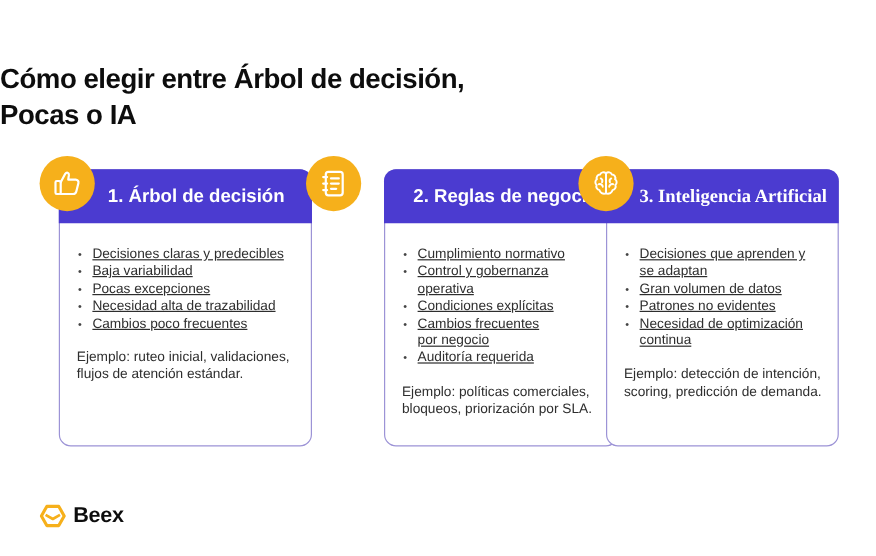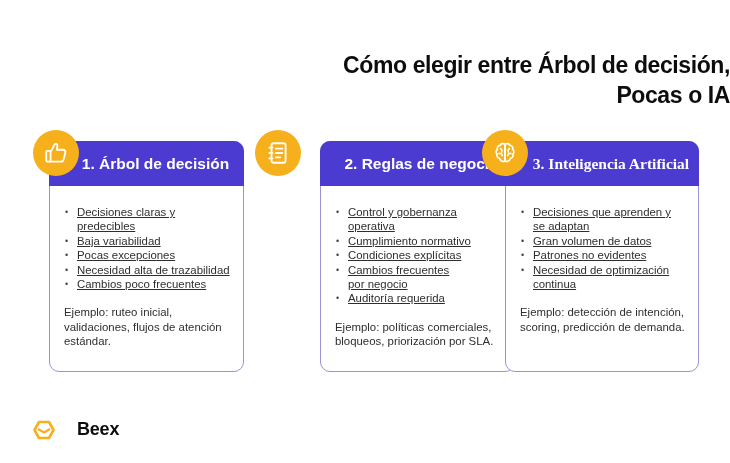--- a/index.html
+++ b/index.html
@@ -1,21 +1,21 @@
 <!DOCTYPE html>
 <html><head>
 <meta charset="utf-8">
 <style>
   * { box-sizing: border-box; margin: 0; padding: 0; }
   html, body { width: 730px; height: 463px; background: #ffffff; overflow: hidden; }
   body { position: relative; font-family: "Liberation Sans", "DejaVu Sans", sans-serif; color: #222; }
 
   .title {
     position: absolute; left: 0; top: 50px; width: 730px;
-    text-align: right; font-family: "Liberation Sans", sans-serif;
+    text-align: left; font-family: "Liberation Sans", sans-serif;
     font-weight: bold; font-size: 23px; line-height: 30px; color: #0d0d0d;
     letter-spacing: -0.4px;
   }
   .title span { display: block; }
 
   .card {
     position: absolute; top: 141px; height: 231px;
     border: 1px solid #9c93d6; border-radius: 10px; background: #fff;
   }
   .card-header {
@@ -37,39 +37,39 @@
     font-size: 11.4px; line-height: 14.4px; color: #2e2e2e;
   }
   .card-body ul { list-style: none; text-decoration: underline; }
   .card-body li { position: relative; padding-left: 13px; }
   .card-body li::before {
     content: "\2022"; position: absolute; left: 1px; top: 0; font-size: 9px; color: #444;
   }
   .card-body .example { margin-top: 14px; }
 
   .logo {
-    position: absolute; left: 33px; top: 419px; display: flex; align-items: flex-end; gap: 22px;
+    position: absolute; left: 33px; top: 419px; display: flex; align-items: flex-end; gap: 6px;
   }
   .logo-text { font-weight: bold; font-size: 18px; color: #0d0d0d; letter-spacing: -0.2px; }
 </style>
 </head>
 <body>
 
 <div class="title">
   <span>Cómo elegir entre Árbol de decisión,</span>
   <span>Pocas o IA</span>
 </div>
 
 <div class="icon-circle" style="left:33px; top:130px;">
   <svg viewBox="0 0 24 24" fill="none" stroke="#fff" stroke-width="1.7" stroke-linejoin="round" stroke-linecap="round">
     <rect x="3" y="10" width="4" height="10" rx="1"></rect>
     <path d="M7 11 L10.5 4.5 C11.5 3 13.5 3.5 13.3 5.5 L12.8 9 H18.5 C20 9 21 10.3 20.6 11.7 L19 18 C18.7 19.2 17.7 20 16.5 20 H7"></path>
   </svg>
 </div>
-<div class="card" style="left:49px; width:195px;">
+<div class="card" style="left:49px; width:211px;">
   <div class="card-header">
     <span class="h-label" style="padding-left:18px;">1. Árbol de decisión</span>
   </div>
   <div class="card-body">
     <ul>
       <li>Decisiones claras y predecibles</li>
       <li>Baja variabilidad</li>
       <li>Pocas excepciones</li>
       <li>Necesidad alta de trazabilidad</li>
       <li>Cambios poco frecuentes</li>
@@ -88,22 +88,22 @@
     <line x1="10" y1="12" x2="16" y2="12"></line>
     <line x1="10" y1="16" x2="14" y2="16"></line>
   </svg>
 </div>
 <div class="card" style="left:276px; width:195px;margin-left:44px;">
   <div class="card-header">
     <span class="h-label" style="padding-left:8px;">2. Reglas de negocio</span>
   </div>
   <div class="card-body">
     <ul>
+      <li>Cumplimiento normativo</li>
       <li>Control y gobernanza operativa</li>
-      <li>Cumplimiento normativo</li>
       <li>Condiciones explícitas</li>
       <li style="padding-right:40px;">Cambios frecuentes por negocio</li>
       <li>Auditoría requerida</li>
     </ul>
     <p class="example">Ejemplo: políticas comerciales, bloqueos, priorización por SLA.</p>
   </div>
 </div>
 
 <div class="icon-circle" style="left:482px; top:130px;">
   <svg viewBox="0 0 24 24" fill="none" stroke="#fff" stroke-width="1.5" stroke-linecap="round" stroke-linejoin="round">

